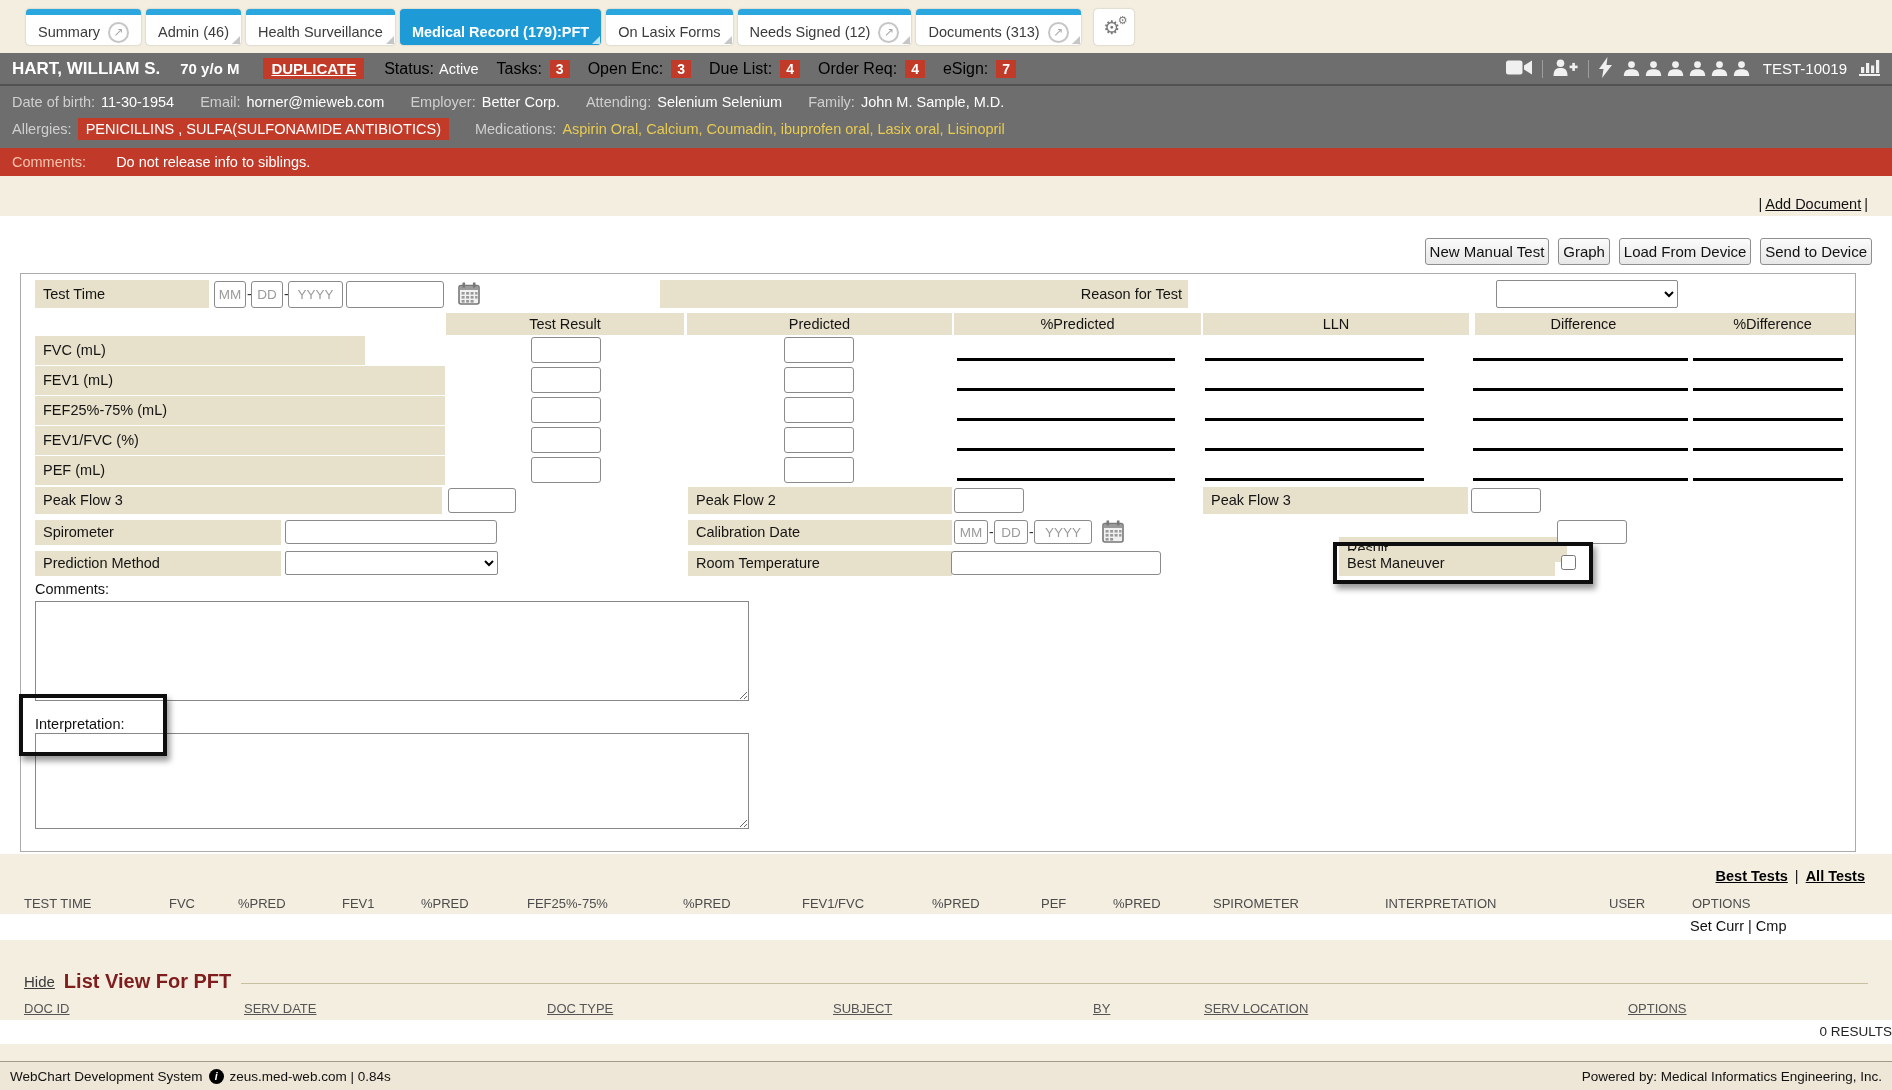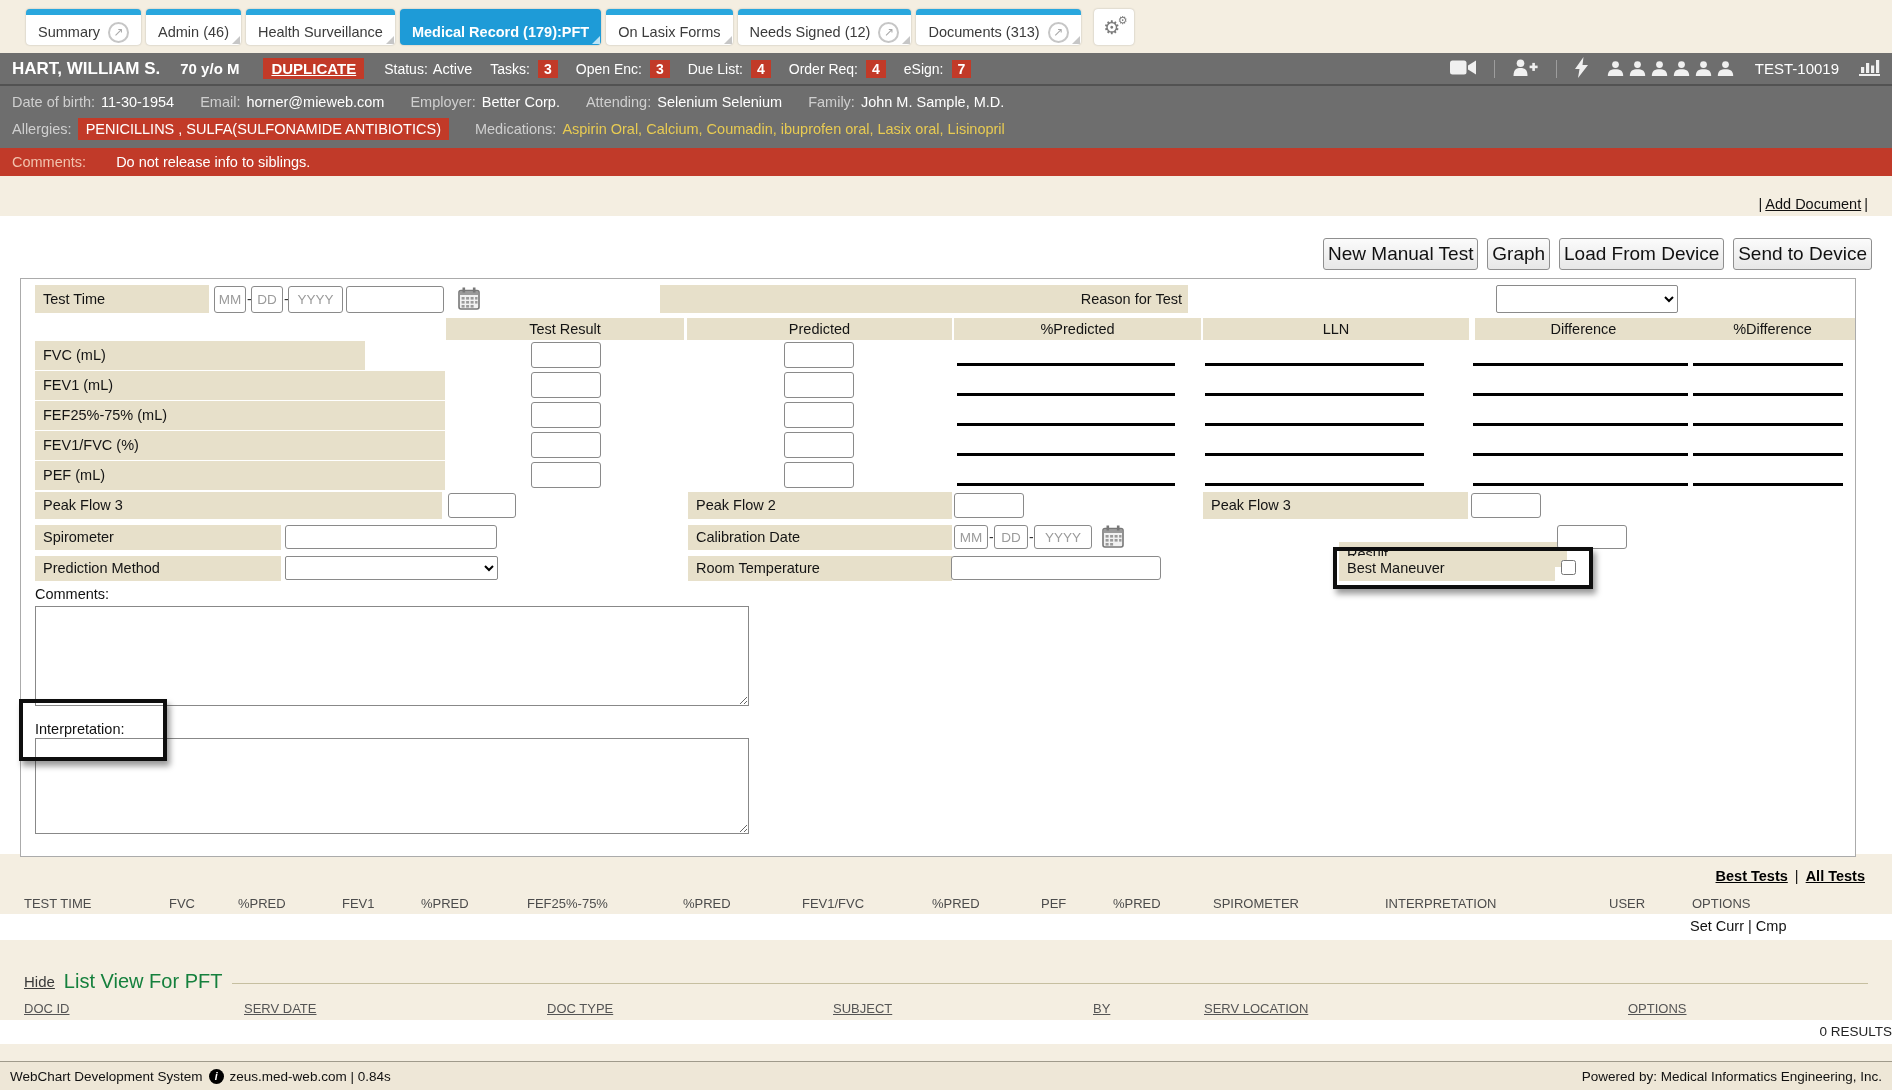--- a/index.html
+++ b/index.html
@@ -21,24 +21,24 @@
            box-shadow:0 0 2px rgba(0,0,0,.25);cursor:pointer}
   .gearbtn .g1{font-size:19px;line-height:1;margin-right:4px}
   .gearbtn .g2{position:absolute;font-size:11px;right:6px;top:5px}
   
   .pbar{height:33px;background:#6e6e6e;display:flex;align-items:center;padding:0 12px;color:#fff;
         border-bottom:2px solid #525252;box-sizing:border-box}
   .pname{font-size:17px;font-weight:bold;margin-right:20px}
   .page{font-size:15px;font-weight:bold;margin-right:24px}
   .dup{background:#c23a28;color:#fff;padding:2px 8px;font-size:15px;font-weight:bold;
        text-decoration:underline;margin-right:20px;cursor:pointer}
-  .plabel{color:#ffffff;font-size:14px}
+  .plabel{color:#000000;font-size:16px}
   .pval{color:#fff;font-size:14.5px;margin:0 18px 0 5px}
   .badge{background:#c23a28;color:#fff;font-weight:bold;font-size:14px;padding:1px 6px;margin:0 18px 0 8px}
-  .picons{margin-left:auto;display:flex;align-items:center;gap:18px}
+  .picons{margin-left:auto;display:flex;align-items:center;gap:10px}
   .picons svg{fill:#f0f0f0}
   .vsep{width:1px;height:18px;background:#9d9d9d}
   .persons{display:flex;gap:3px}
   .sysid{font-size:15px;margin:0 2px}
   
   .demo{background:#6e6e6e;padding:2px 12px 6px}
   .drow{display:flex;align-items:center;height:27px;font-size:14.5px;white-space:nowrap}
   .dlabel{color:#cfcfcf;margin-right:6px}
   .dval{color:#fff;margin-right:26px}
   .allergy-badge{background:#c23a28;color:#fff;padding:3px 8px;margin-right:26px}
@@ -47,21 +47,21 @@
   .cbar{height:28px;background:#c13a29;display:flex;align-items:center;padding:0 12px;font-size:14.5px}
   .clabel{color:#f2c3ae;margin-right:30px}
   .ctext{color:#fff}
   
   .strip{height:40px;position:relative}
   .adddoc{position:absolute;right:24px;bottom:4px;font-size:14.5px;color:#111}
   .adddoc .lnk{text-decoration:underline;cursor:pointer;margin:0 3px}
   
   .band{background:#fff;height:638px;box-sizing:border-box;padding-top:22px}
   .btnrow{text-align:right;padding-right:20px}
-  .btn{font-family:"Liberation Sans",sans-serif;font-size:19px;color:#111;
+  .btn{font-family:"Liberation Sans",sans-serif;font-size:15px;color:#111;
        background:linear-gradient(#fbfbfb,#e7e7e7);border:1px solid #8f8f8f;border-radius:3px;
        padding:4px 4px;margin-left:5px;cursor:pointer}
   .card{position:relative;width:1836px;height:579px;margin:8px 0 0 20px;background:#fff;
         border:1px solid #ababab;box-sizing:border-box}
   .abs{position:absolute;box-sizing:border-box}
   .tan{background:#e7e0ca;color:#141414;font-size:14.5px}
   .lbl{padding-left:8px}
   .hdr{text-align:center}
   .tin{border:1px solid #8a8a8a;border-radius:3px;background:#fff;font-family:"Liberation Sans",sans-serif;
        font-size:13.5px;text-align:center;color:#333;box-sizing:border-box;padding:0 2px;width:100%;height:100%}
@@ -77,21 +77,21 @@
   
   .linksrow{margin:14px 24px 0 0;text-align:right;font-size:14.5px;height:20px}
   .blink{font-weight:bold;text-decoration:underline;color:#000;cursor:pointer;margin:0 3px}
   .rhead{position:relative;height:20px;margin-top:6px;font-size:13px;color:#4c4c4c}
   .rhead span{position:absolute;top:2px;white-space:nowrap}
   .wrow{background:#fff;height:26px;position:relative}
   .setcurr{position:absolute;left:1690px;top:4px;font-size:14.5px;color:#111;white-space:nowrap}
   .setcurr .sclnk{cursor:pointer}
   .lvhead{margin:28px 0 0 24px;display:flex;align-items:center;height:26px}
   .hidelnk{font-size:15px;color:#3a3a3a;text-decoration:underline;cursor:pointer;margin-right:9px}
-  .lvtitle{font-size:20px;font-weight:normal;color:#15803d;white-space:nowrap}
+  .lvtitle{font-size:20px;font-weight:bold;color:#7f1d1d;white-space:nowrap}
   .lvline{flex:1;height:1px;background:#c6bfa0;margin:4px 24px 0 10px}
   .dhead{position:relative;height:18px;margin-top:6px;font-size:13px;color:#555}
   .dhead span{position:absolute;top:1px;text-decoration:underline;cursor:pointer;white-space:nowrap}
   .zerorow{background:#fff;height:24px;line-height:24px;text-align:right;font-size:13.5px;color:#222;margin-top:2px}
   
   .footer{position:absolute;left:0;right:0;bottom:0;height:28px;background:#eee7d7;border-top:1px solid #9f9a8b;
           display:flex;align-items:center;justify-content:space-between;padding:0 10px;font-size:13.5px;color:#111}
   .fleft{display:flex;align-items:center}
   .finfo{width:15px;height:15px;border-radius:50%;background:#000;color:#fff;display:inline-flex;align-items:center;
          justify-content:center;font-size:10.5px;font-weight:bold;font-style:italic;margin:0 6px}

